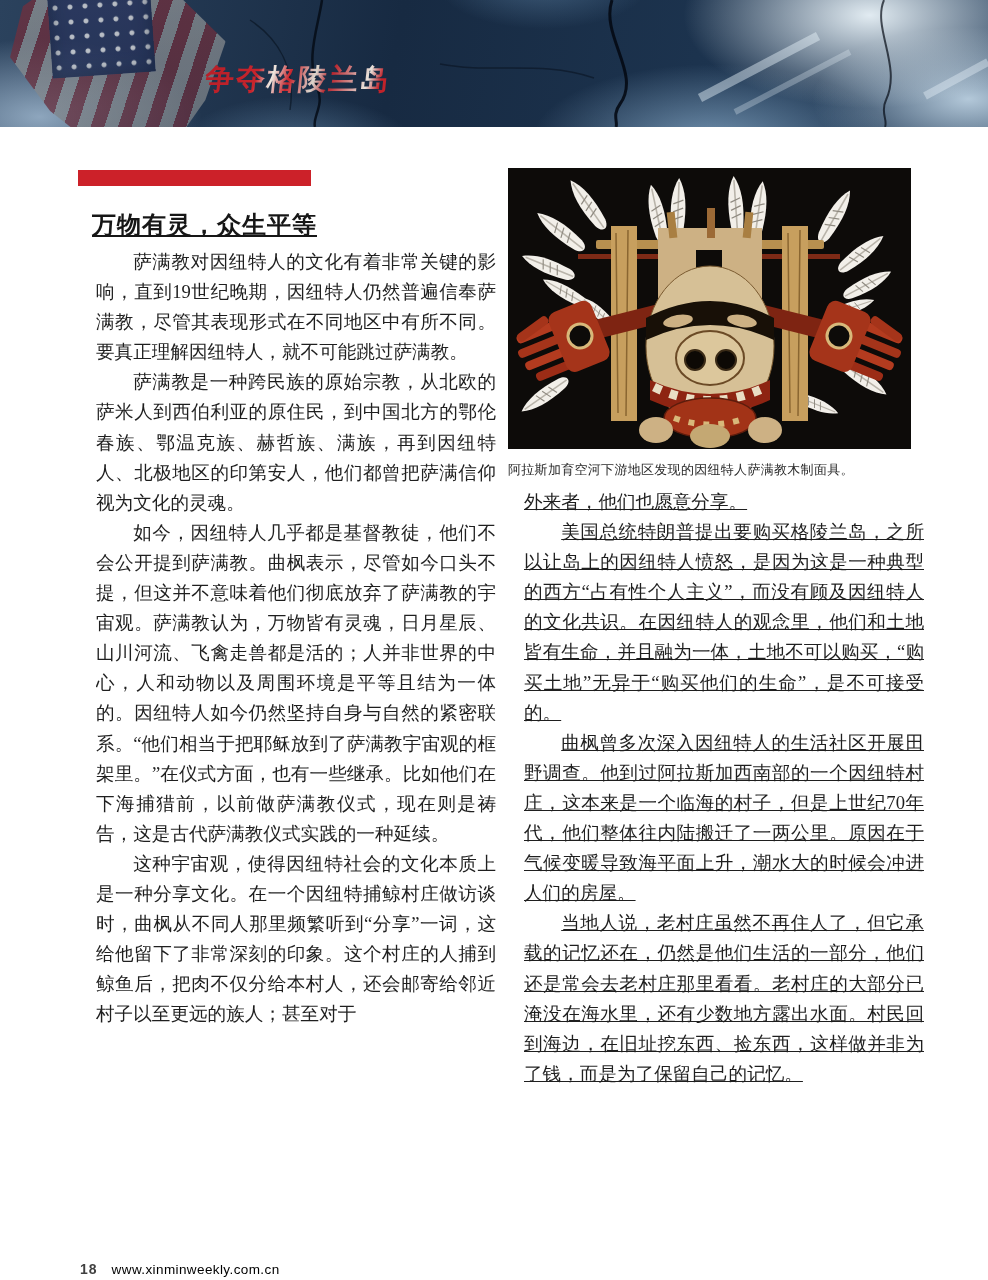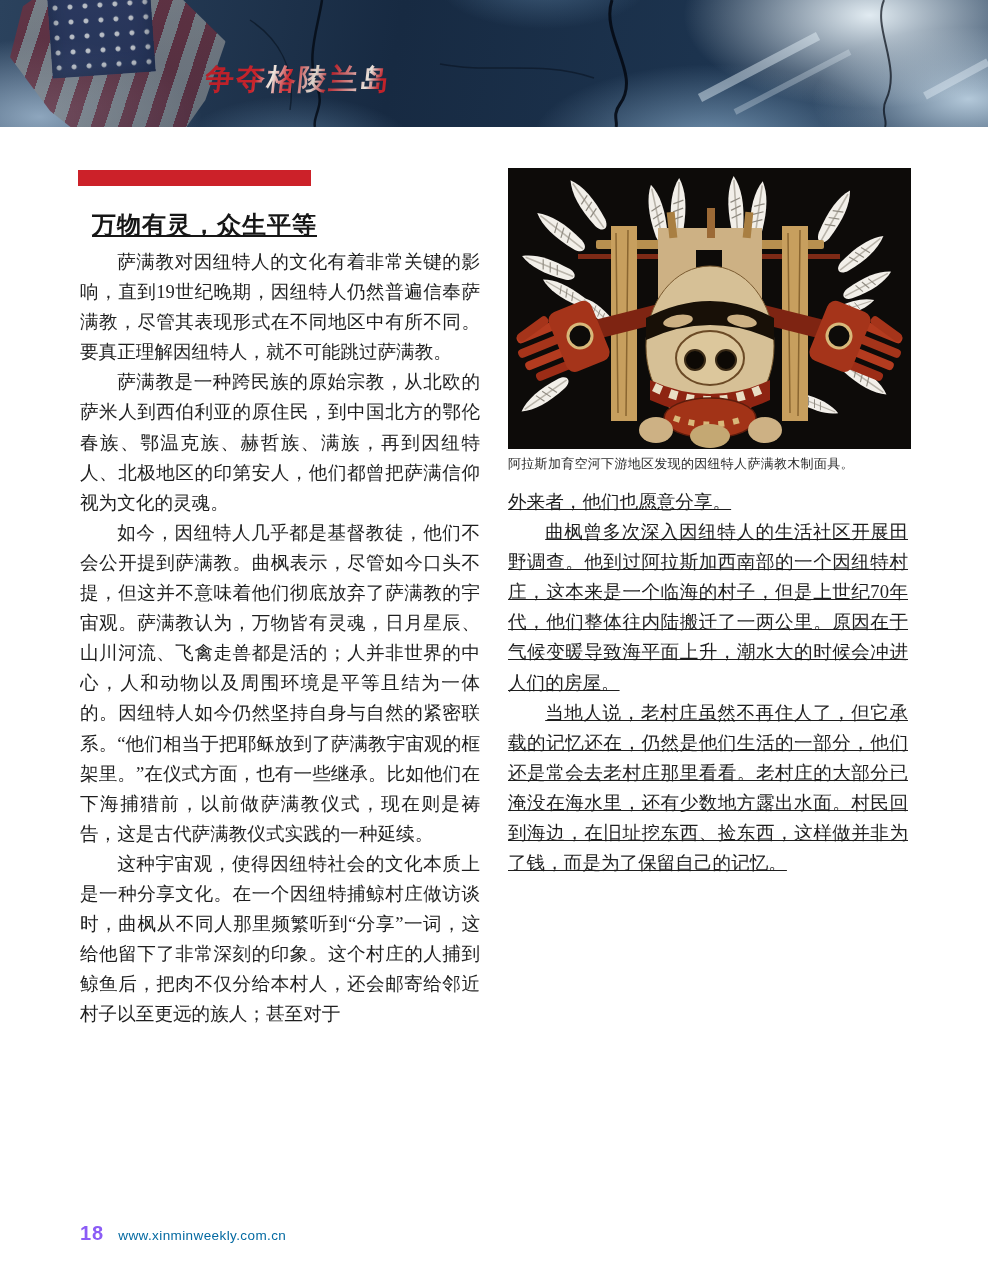--- a/index.html
+++ b/index.html
@@ -50,42 +50,42 @@
     -webkit-background-clip:text;background-clip:text;color:transparent;
     text-shadow:none;
   }
 
   
   .accent-bar{position:absolute;left:78px;top:170px;width:233px;height:16px;background:#cc2129;}
   .section-heading{
     position:absolute;left:80px;top:197px;width:420px;
     font-size:24px;font-weight:600;letter-spacing:1px;color:#161616;
   }
-  .col{position:absolute;width:400px;color:#1f1f1f;font-size:18.6px;line-height:30.1px;text-align:justify;}
+  .col{position:absolute;width:400px;color:#1f1f1f;font-size:18.6px;line-height:30.1px;text-align:justify;margin-left:16px;}
   .col p{margin:0;text-indent:2em;}
   .col p.cont{text-indent:0;}
   .col-left{left:80px;top:247px;height:925px;overflow:hidden;}
   .col-right-text{left:508px;top:487px;height:690px;overflow:hidden;text-decoration:underline;}
 
   
   .figure{position:absolute;left:508px;top:168px;width:403px;}
   .figure svg{display:block;}
   .caption{
-    margin-top:6px;
+    margin-top:12px;
     font-family:"Liberation Sans","DejaVu Sans",sans-serif;
     font-size:13px;color:#2a2a2a;letter-spacing:.3px;
   }
 
   
   .footer{
     position:absolute;left:80px;top:1222px;display:flex;align-items:baseline;gap:14px;
     font-family:"Liberation Sans","DejaVu Sans",sans-serif;
   }
-  .page-number{font-size:20px;font-weight:bold;color:#8b5cf6;letter-spacing:1px;}
-  .site-url{font-size:13.5px;color:#0369a1;letter-spacing:.4px;}
+  .page-number{font-size:14px;font-weight:bold;color:#404040;letter-spacing:1px;margin-top:39px;}
+  .site-url{font-size:13.5px;color:#000000;letter-spacing:.4px;}
 </style>
 </head>
 <body>
 
 <div class="page">
 
   <div class="header">
     <div class="header-bg"></div>
     <div class="flag">
       <div class="flag-canton"></div>
@@ -187,20 +187,21 @@
       <path d="M166,250 Q202,263 238,250" stroke="#d8b87a" stroke-width="6" stroke-dasharray="6 9" fill="none"></path>
       <ellipse cx="148" cy="262" rx="17" ry="13" fill="#cdb184"></ellipse>
       <ellipse cx="257" cy="262" rx="17" ry="13" fill="#cdb184"></ellipse>
       <ellipse cx="202" cy="268" rx="20" ry="12" fill="#c4a873"></ellipse>
     </svg>
     <div class="caption">阿拉斯加育空河下游地区发现的因纽特人萨满教木制面具。</div>
   </div>
 
   <div class="col col-right-text">
     <p class="cont">外来者，他们也愿意分享。</p>
+    <p>美国总统特朗普提出要购买格陵兰岛，之所以让岛上的因纽特人愤怒，是因为这是一种典型的西方“占有性个人主义”，而没有顾及因纽特人的文化共识。在因纽特人的观念里，他们和土地皆有生命，并且融为一体，土地不可以购买，“购买土地”无异于“购买他们的生命”，是不可接受的。</p>
     <p>曲枫曾多次深入因纽特人的生活社区开展田野调查。他到过阿拉斯加西南部的一个因纽特村庄，这本来是一个临海的村子，但是上世纪70年代，他们整体往内陆搬迁了一两公里。原因在于气候变暖导致海平面上升，潮水大的时候会冲进人们的房屋。</p>
     <p>当地人说，老村庄虽然不再住人了，但它承载的记忆还在，仍然是他们生活的一部分，他们还是常会去老村庄那里看看。老村庄的大部分已淹没在海水里，还有少数地方露出水面。村民回到海边，在旧址挖东西、捡东西，这样做并非为了钱，而是为了保留自己的记忆。</p>
 
   </div>
 
   <div class="footer">
     <span class="page-number">18</span>
     <span class="site-url">www.xinminweekly.com.cn</span>
   </div>
 

